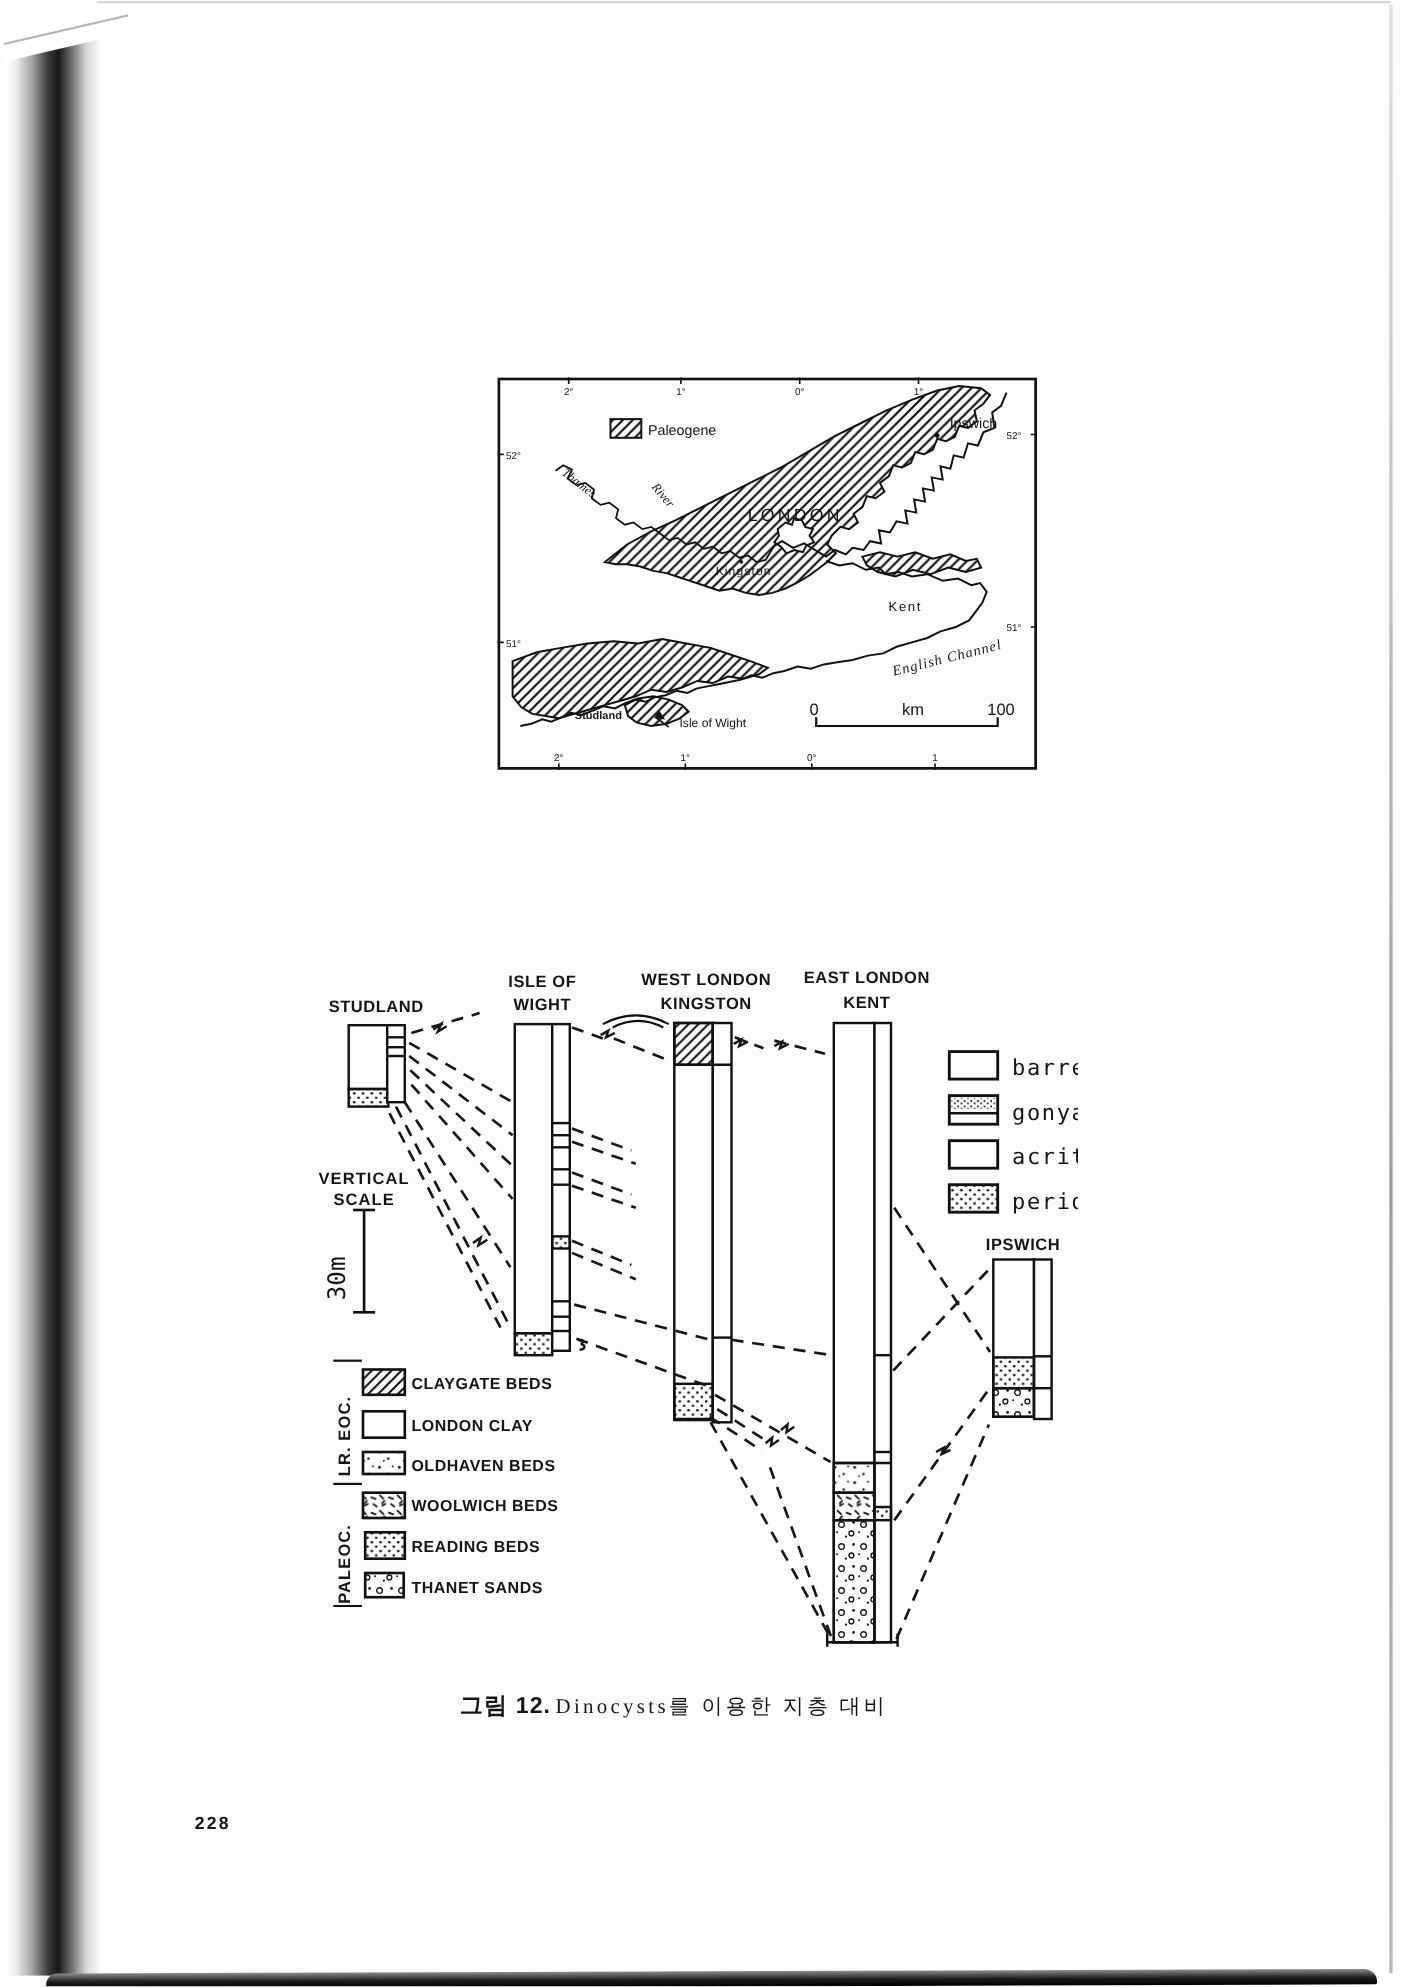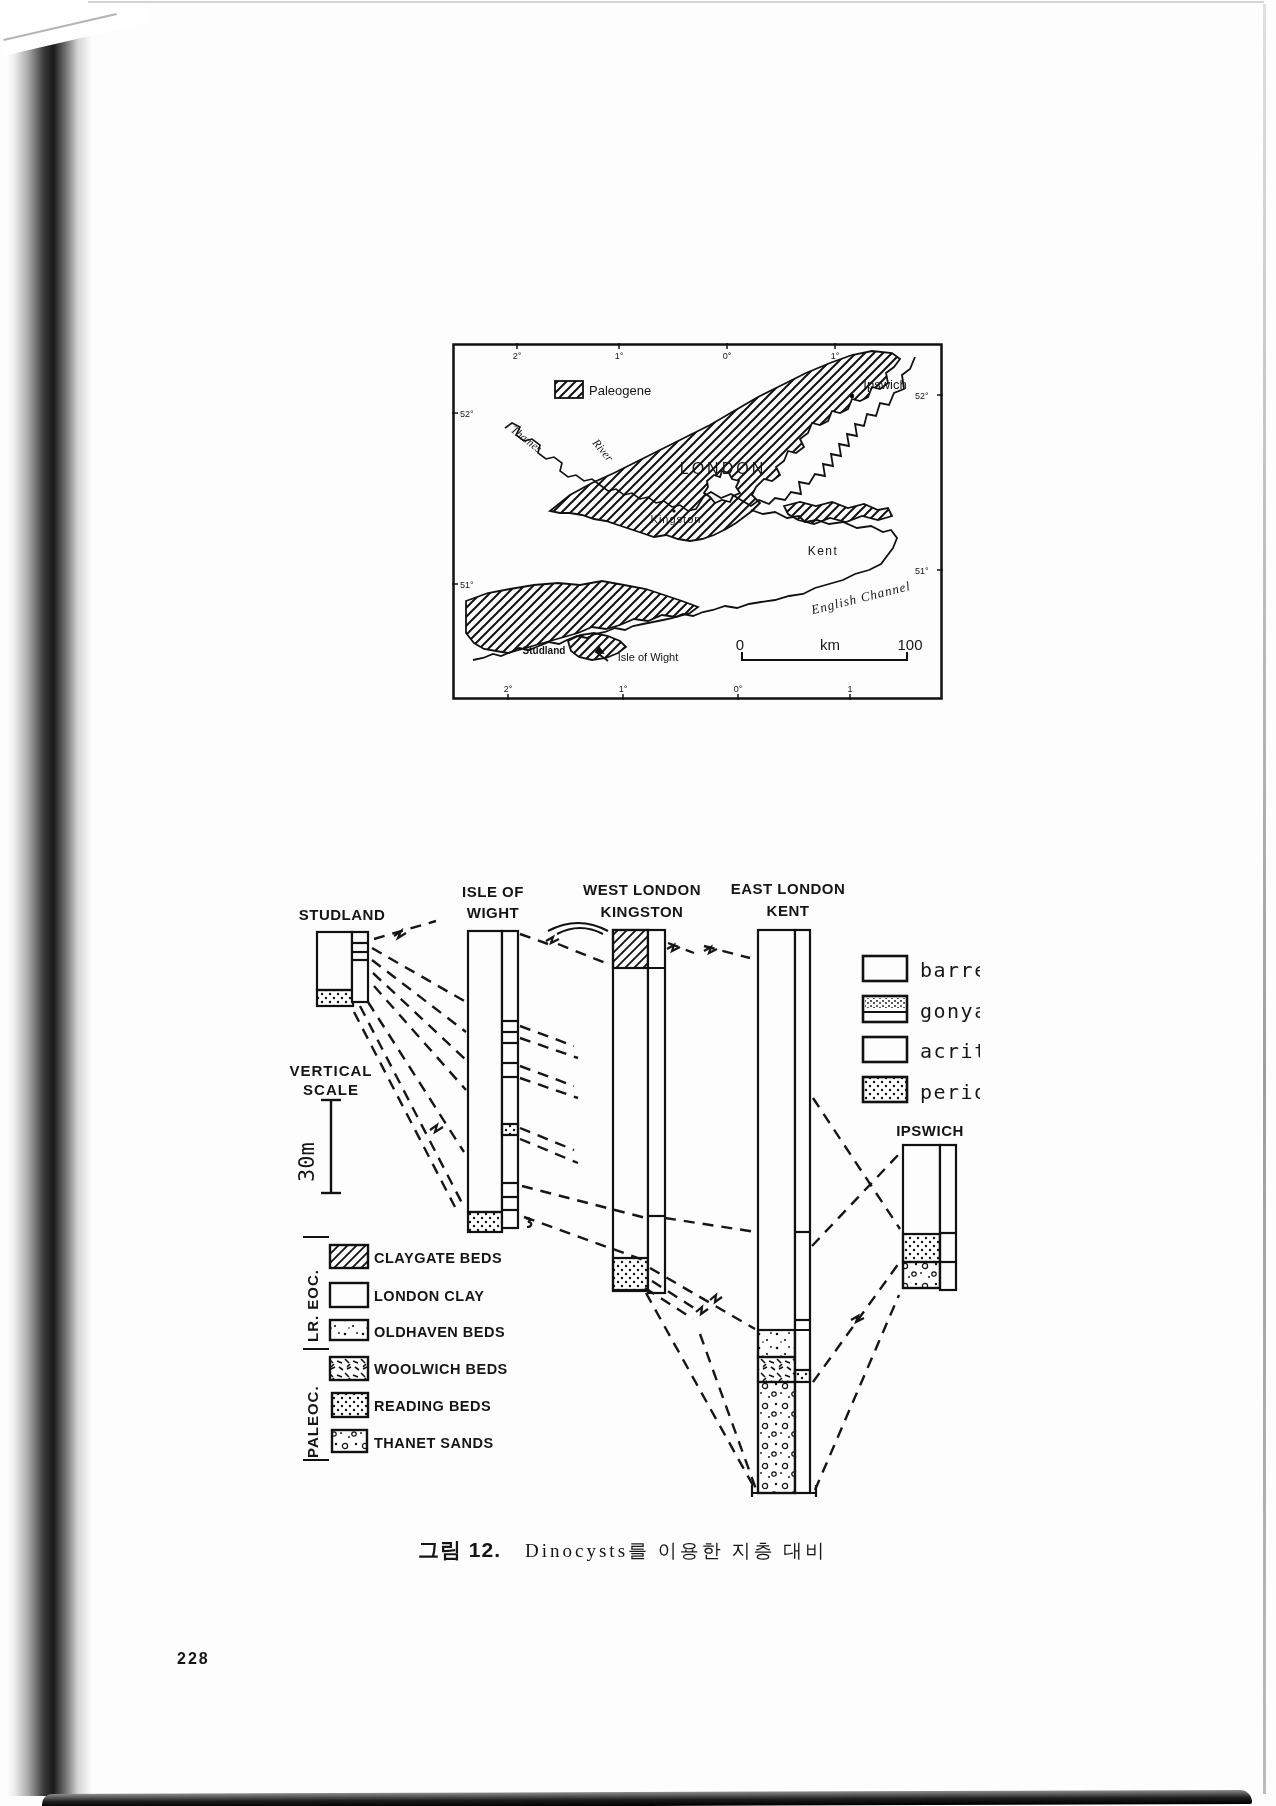--- a/index.html
+++ b/index.html
@@ -16,21 +16,21 @@
     background:linear-gradient(180deg,#8c8c8c,#1d1d1d 55%,#000);
     border-radius:10px 12px 2px 2px;transform:rotate(-0.2deg);}
   .edge-right{position:absolute;right:10px;top:4px;bottom:12px;width:3px;
     background:linear-gradient(180deg,#e0e0e0,#9e9e9e 60%,#bbbbbb);}
   .edge-top{position:absolute;left:88px;right:12px;top:1px;height:2px;background:#d4d4d4;}
   
   .fig-map{position:absolute;left:452px;top:343px;width:491px;height:357px;}
   .fig-strat{position:absolute;left:280px;top:870px;width:700px;height:635px;}
   .caption{position:absolute;left:418px;top:1536px;white-space:nowrap;}
   .caption .pfx{font:700 21px "Liberation Sans",sans-serif;letter-spacing:1px;margin-top:32px;}
-  .caption .txt{font:400 19px "Liberation Serif",serif;letter-spacing:3px;margin-left:24px;}
+  .caption .txt{font:400 19px "Liberation Serif",serif;letter-spacing:3px;margin-left:4px;}
   .pageno{position:absolute;left:177px;top:1650px;font:700 16px "Liberation Sans",sans-serif;letter-spacing:2px;}
   svg text{fill:#151515;}
 </style>
 </head>
 <body>
 
 <div class="scan">
 
   <svg class="fig-map" viewBox="0 0 491 357">
     <defs>

